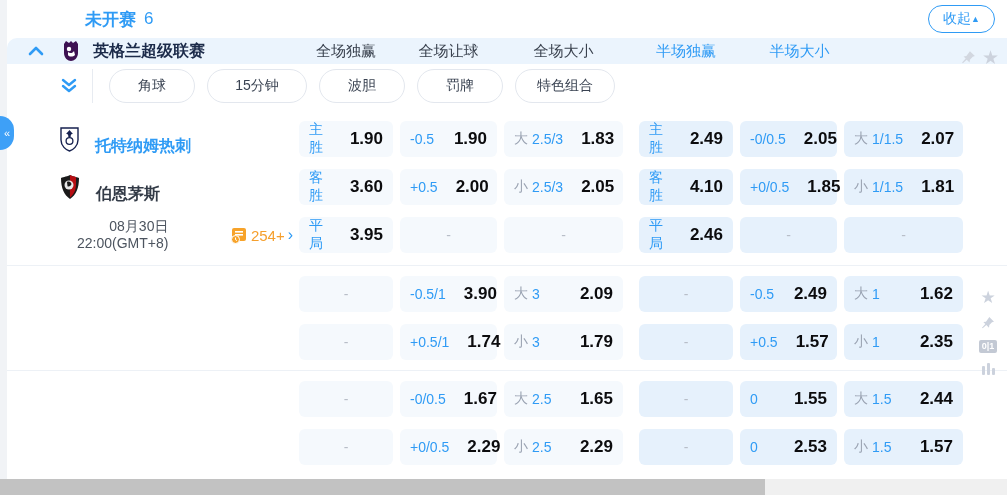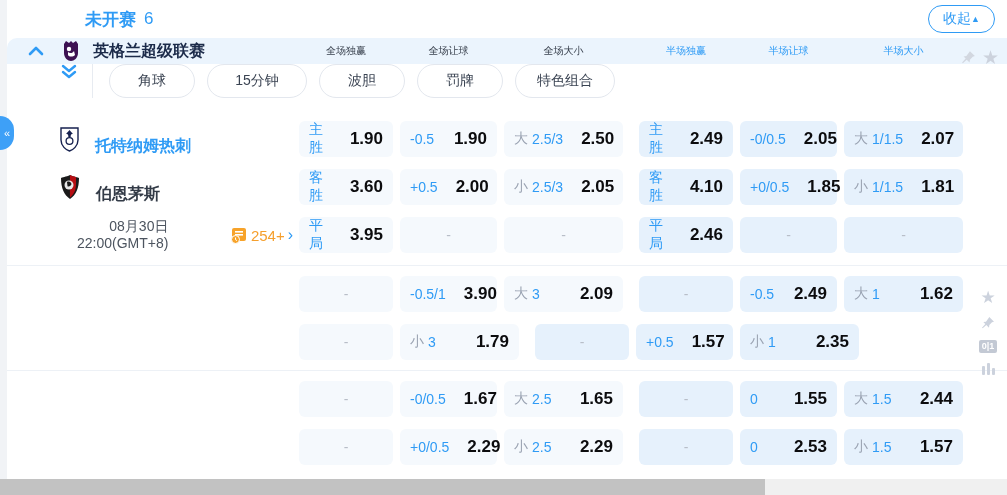--- a/index.html
+++ b/index.html
@@ -34,26 +34,26 @@
   .pre{color:#9aa3b2;}
   .val{font-size:17px;font-weight:bold;color:#0c0c0e;}
 
   
   .league-header{height:26px;background:#ebf4fd;border-top-left-radius:10px;position:relative;}
   .league-header .col-label{padding-left:0;}
   .chev-up{margin-left:21px;width:16px;height:10px;}
   .pl-logo{margin-left:17px;}
   .league-title{margin-left:12px;font-size:16px;font-weight:bold;color:#1c2b4a;white-space:nowrap;}
   .hcell{height:38px;border-radius:0;display:flex;align-items:center;justify-content:center;
-         font-size:10px;color:#39414e;background:transparent;padding:0;box-sizing:border-box;margin-right:7px;}
+         font-size:15px;color:#39414e;background:transparent;padding:0;box-sizing:border-box;margin-right:7px;}
   .hcell.blue{color:#2f9bf5;}
   .header-icons{position:absolute;right:8px;top:0;height:38px;display:flex;align-items:center;gap:5px;}
 
   
-  .tabs-row{height:44px;display:flex;align-items:flex-start;background:#fff;}
+  .tabs-row{height:44px;display:flex;align-items:center;background:#fff;}
   .dbl-chev{margin-left:53px;width:18px;height:16px;}
   .tab-divider{width:1px;height:34px;background:#e7ebf1;margin-left:14px;margin-right:16px;}
   .pill{border:1px solid #e3e7ee;border-radius:17px;background:#fff;color:#3a4352;
         font-size:14px;padding:7px 0;width:86px;text-align:center;margin-right:12px;cursor:pointer;
         font-family:inherit;box-sizing:border-box;}
   .pill.wide{width:100px;}
 
   
   .group{padding-top:13px;padding-bottom:12px;}
   .group .row{margin-bottom:12px;}
@@ -113,21 +113,20 @@
           <circle cx="8" cy="9" r="2.2" fill="#fff"></circle>
           <path d="M7 12 C9 14 12 13 13 11 L14 15 C12 17 8 17 7 15 Z" fill="#fff"></path>
         </svg>
         <span class="league-title">英格兰超级联赛</span>
       </div>
       <div style="display:flex;">
           <div class="hcell c0">全场独赢</div>
           <div class="hcell c1">全场让球</div>
           <div class="hcell c2">全场大小</div>
           <div class="hcell c3 blue">半场独赢</div>
-          <div class="hcell c4 blue">半场让球</div>
           <div class="hcell c5 blue">半场大小</div>
         </div>
       <div class="header-icons">
         <svg width="17" height="17" viewBox="0 0 24 24">
           <path d="M14 3 L21 10 L18 11 L14 15 L13.5 19 L9.5 15 L4 20 L3 19 L8 13.5 L5 10.5 L9 10 Z" fill="#d2d7e0"></path>
         </svg>
         <span class="gray-star" style="font-size:19px;">★</span>
       </div>
     </div>
 
@@ -167,21 +166,21 @@
               <span class="lab">
                 <span class="lb">-0.5</span>
               </span>
               <span class="val">1.90</span>
             </div>
             <div class="cell c2 ft">
               <span class="lab">
                 <span class="pre">大</span>
                 <span class="lb">2.5/3</span>
               </span>
-              <span class="val">2.50</span>
+              <span class="val">1.83</span>
             </div>
             <div class="cell c3 ht">
               <span class="lab">
                 <span class="lb">主胜</span>
               </span>
               <span class="val">2.49</span>
             </div>
             <div class="cell c4 ht">
               <span class="lab">
                 <span class="lb">-0/0.5</span>
@@ -320,20 +319,26 @@
                 <span class="lb">1</span>
               </span>
               <span class="val">1.62</span>
             </div>
           </div>
       </div>
       <div class="row">
         <div class="col-label"></div>
         <div style="display:flex;">
             <div class="cell c0 ft dash">-</div>
+            <div class="cell c1 ft">
+              <span class="lab">
+                <span class="lb">+0.5/1</span>
+              </span>
+              <span class="val">1.74</span>
+            </div>
             <div class="cell c2 ft">
               <span class="lab">
                 <span class="pre">小</span>
                 <span class="lb">3</span>
               </span>
               <span class="val">1.79</span>
             </div>
             <div class="cell c3 ht dash">-</div>
             <div class="cell c4 ht">
               <span class="lab">

